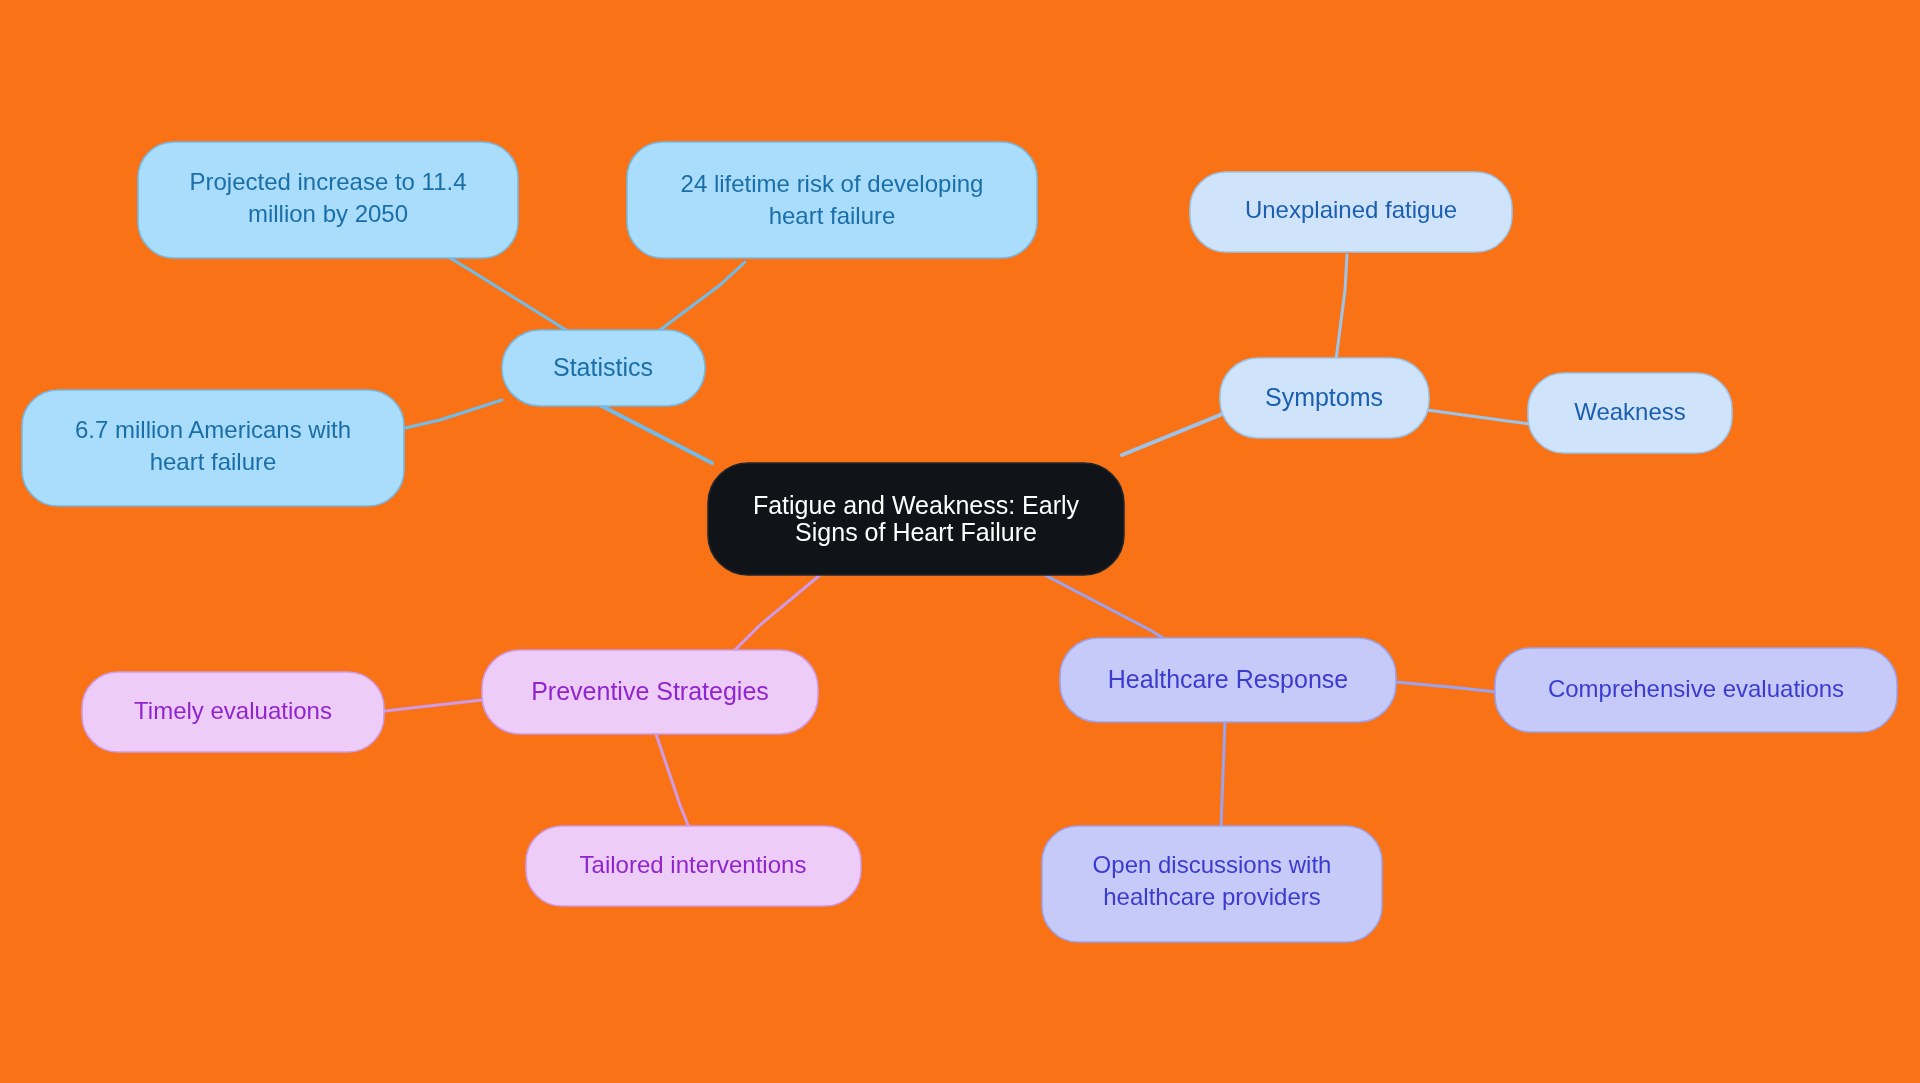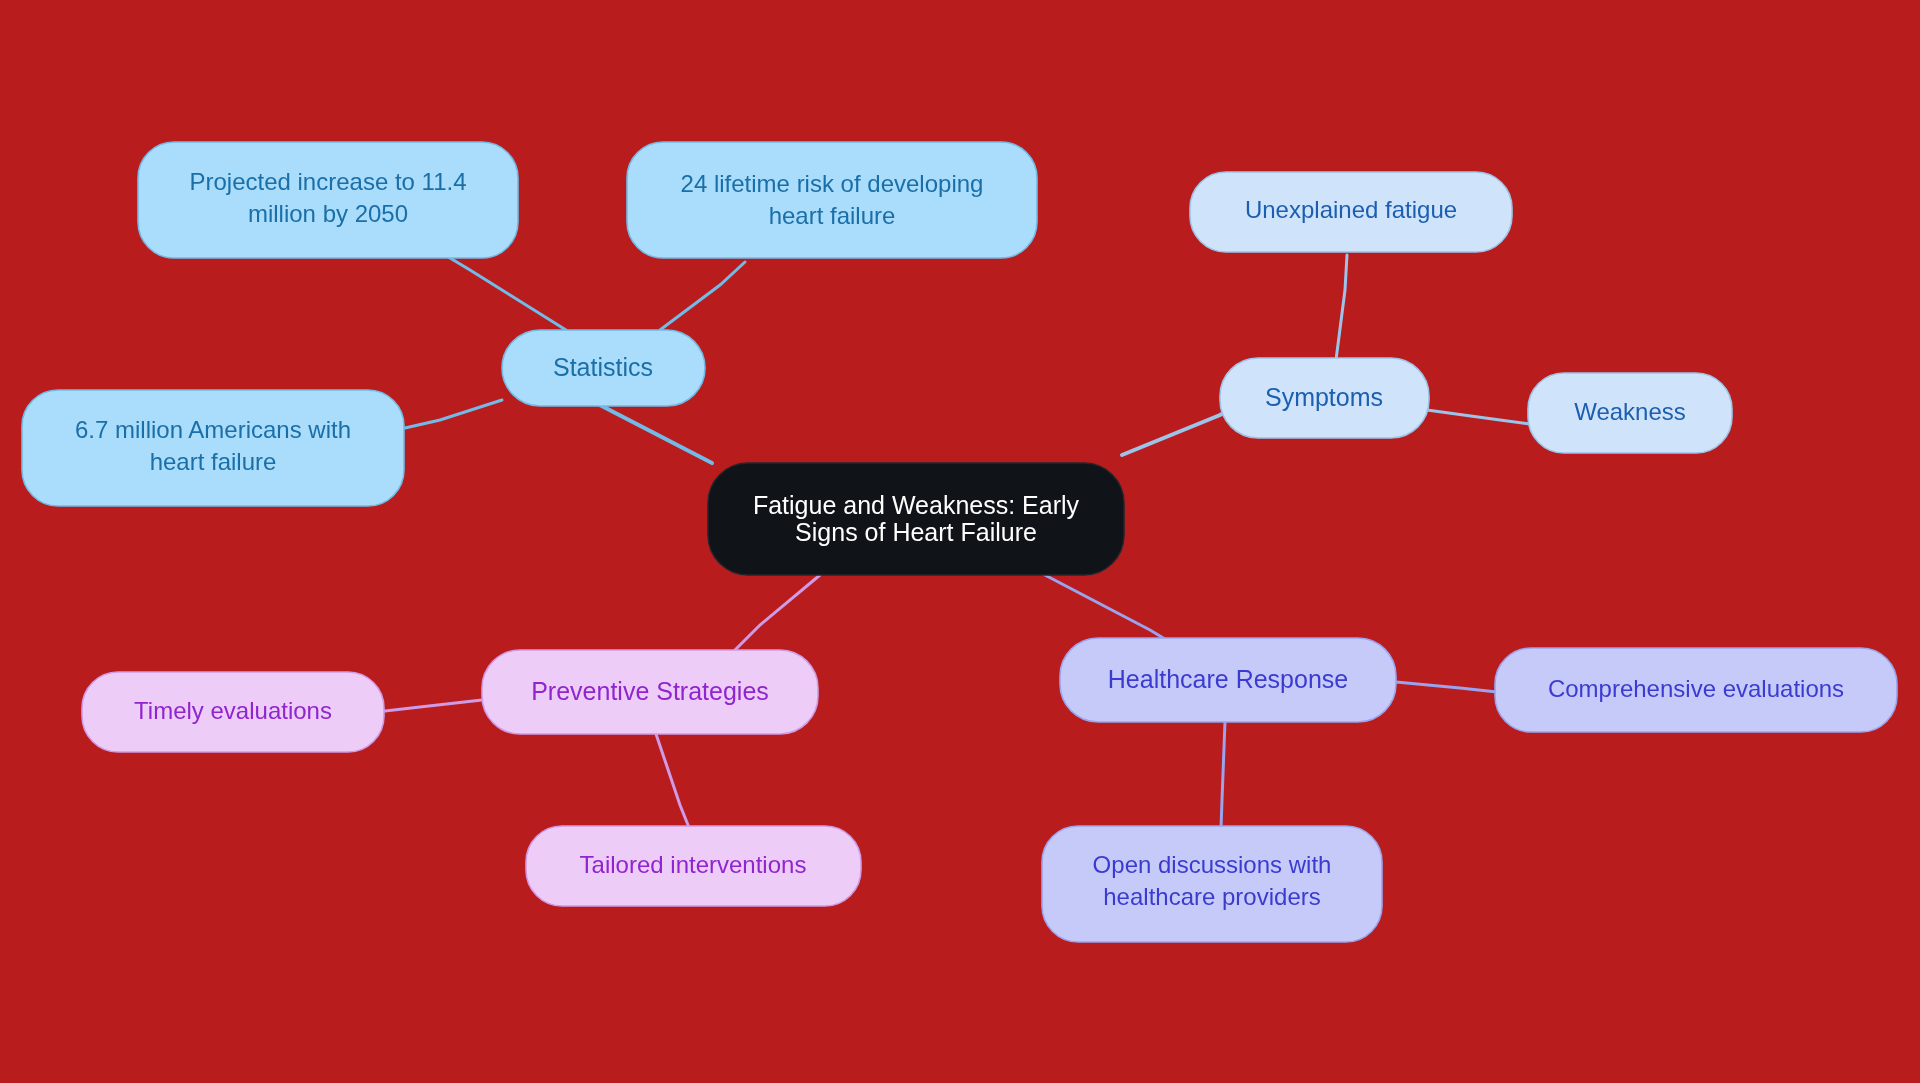--- a/index.html
+++ b/index.html
@@ -11,21 +11,21 @@
   body {
     width: 1920px;
     height: 1083px;
     overflow: hidden;
     font-family: "Liberation Sans", sans-serif;
   }
   #mindmap-root {
     position: relative;
     width: 1920px;
     height: 1083px;
-    background: #b91c1c;
+    background: #f97316;
   }
   svg.mm-canvas {
     position: absolute;
     top: 0;
     left: 0;
     width: 1920px;
     height: 1083px;
     display: block;
   }
   .edge {

